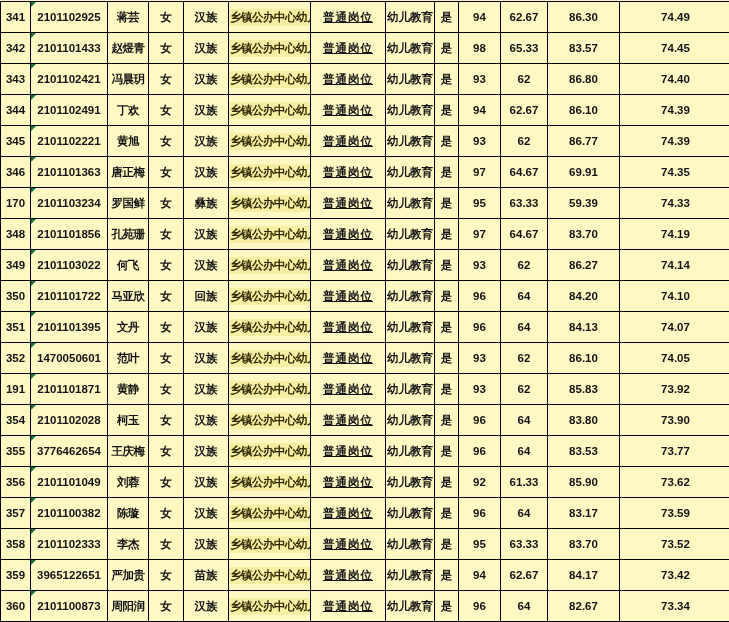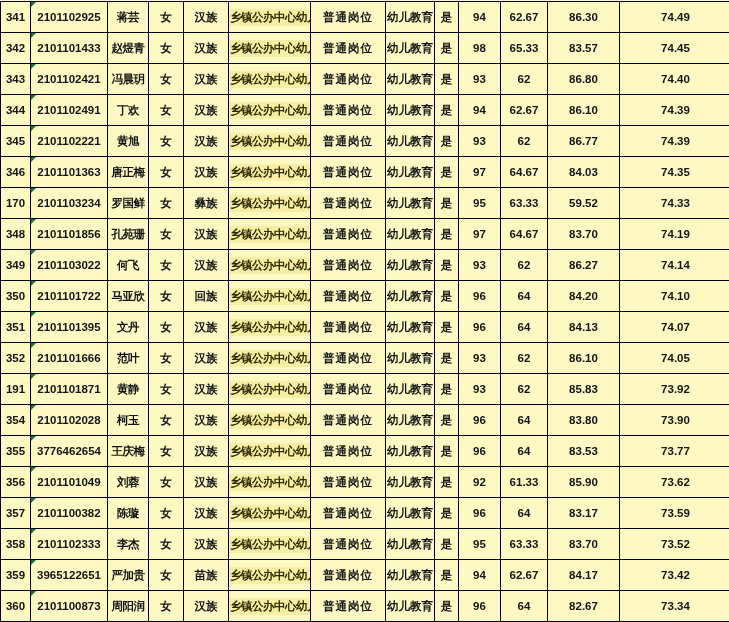--- a/index.html
+++ b/index.html
@@ -42,21 +42,21 @@
   }
   td.c-name { font-size: 11px; letter-spacing: -0.5px; }
   td.c-school { font-size: 7px; }
   td.c-school .hl {
     display: inline-block;
     background: #f6eea2;
     color: #2f2a00;
     padding: 1px 1px;
     letter-spacing: -0.5px;
   }
-  td.c-pos { letter-spacing: 1px; }
+  td.c-pos { letter-spacing: 1px; text-decoration: underline; }
 </style>
 </head>
 <body>
 
 <div class="sheet">
   <table class="grid">
     <colgroup>
       <col style="width:30px">
         <col style="width:77px">
         <col style="width:41px">
@@ -157,37 +157,37 @@
     <td class="c-id"><span class="tri"></span><span class="id-text">2101101363</span></td>
     <td class="c-name">唐正梅</td>
     <td class="c-gender">女</td>
     <td class="c-eth">汉族</td>
     <td class="c-school"><span class="hl">乡镇公办中心幼儿园</span></td>
     <td class="c-pos">普通岗位</td>
     <td class="c-subj">幼儿教育</td>
     <td class="c-yes">是</td>
     <td class="c-s1">97</td>
     <td class="c-s2">64.67</td>
-    <td class="c-s3">84.03</td>
+    <td class="c-s3">69.91</td>
     <td class="c-total">74.35</td>
   </tr>
 
   <tr>
     <td class="c-no">170</td>
     <td class="c-id"><span class="tri"></span><span class="id-text">2101103234</span></td>
     <td class="c-name">罗国鲜</td>
     <td class="c-gender">女</td>
     <td class="c-eth">彝族</td>
     <td class="c-school"><span class="hl">乡镇公办中心幼儿园</span></td>
     <td class="c-pos">普通岗位</td>
     <td class="c-subj">幼儿教育</td>
     <td class="c-yes">是</td>
     <td class="c-s1">95</td>
     <td class="c-s2">63.33</td>
-    <td class="c-s3">59.52</td>
+    <td class="c-s3">59.39</td>
     <td class="c-total">74.33</td>
   </tr>
 
   <tr>
     <td class="c-no">348</td>
     <td class="c-id"><span class="tri"></span><span class="id-text">2101101856</span></td>
     <td class="c-name">孔苑珊</td>
     <td class="c-gender">女</td>
     <td class="c-eth">汉族</td>
     <td class="c-school"><span class="hl">乡镇公办中心幼儿园</span></td>
@@ -243,21 +243,21 @@
     <td class="c-subj">幼儿教育</td>
     <td class="c-yes">是</td>
     <td class="c-s1">96</td>
     <td class="c-s2">64</td>
     <td class="c-s3">84.13</td>
     <td class="c-total">74.07</td>
   </tr>
 
   <tr>
     <td class="c-no">352</td>
-    <td class="c-id"><span class="tri"></span><span class="id-text">2101101666</span></td>
+    <td class="c-id"><span class="tri"></span><span class="id-text">1470050601</span></td>
     <td class="c-name">范叶</td>
     <td class="c-gender">女</td>
     <td class="c-eth">汉族</td>
     <td class="c-school"><span class="hl">乡镇公办中心幼儿园</span></td>
     <td class="c-pos">普通岗位</td>
     <td class="c-subj">幼儿教育</td>
     <td class="c-yes">是</td>
     <td class="c-s1">93</td>
     <td class="c-s2">62</td>
     <td class="c-s3">86.10</td>

